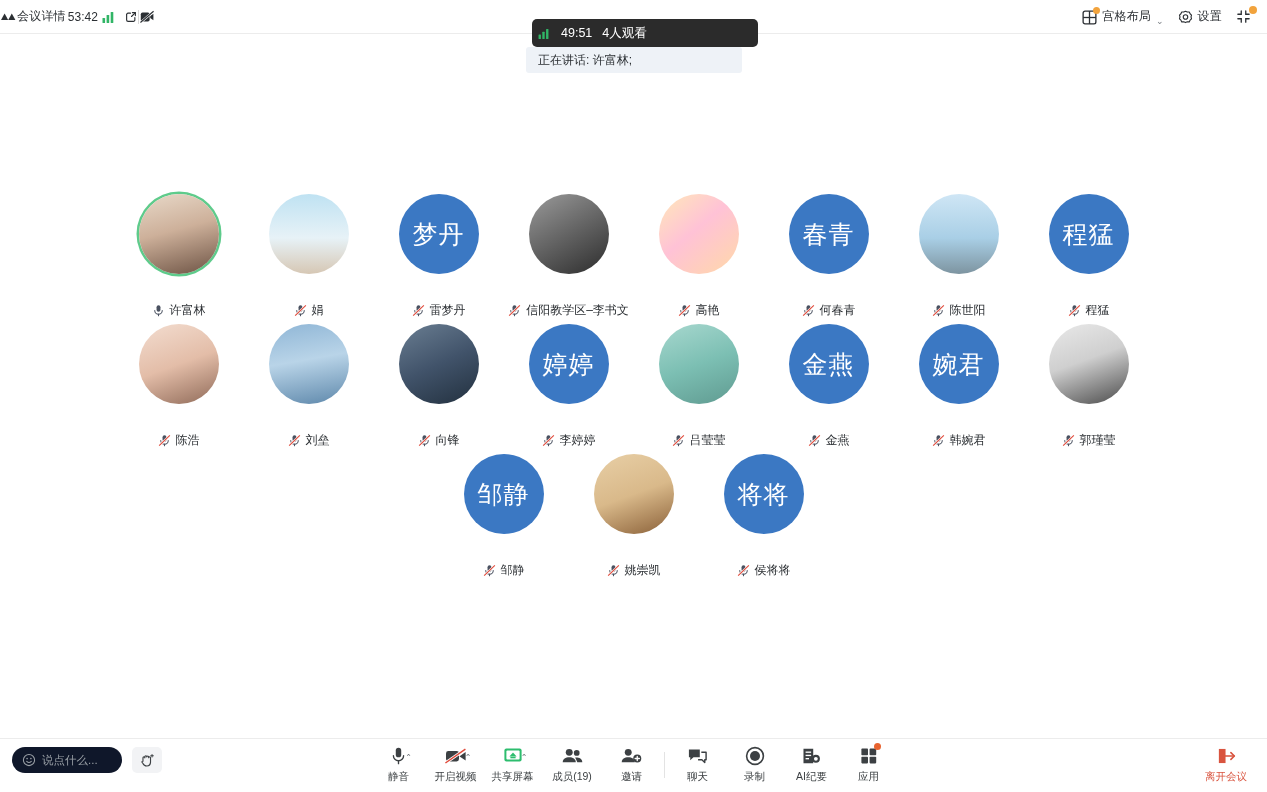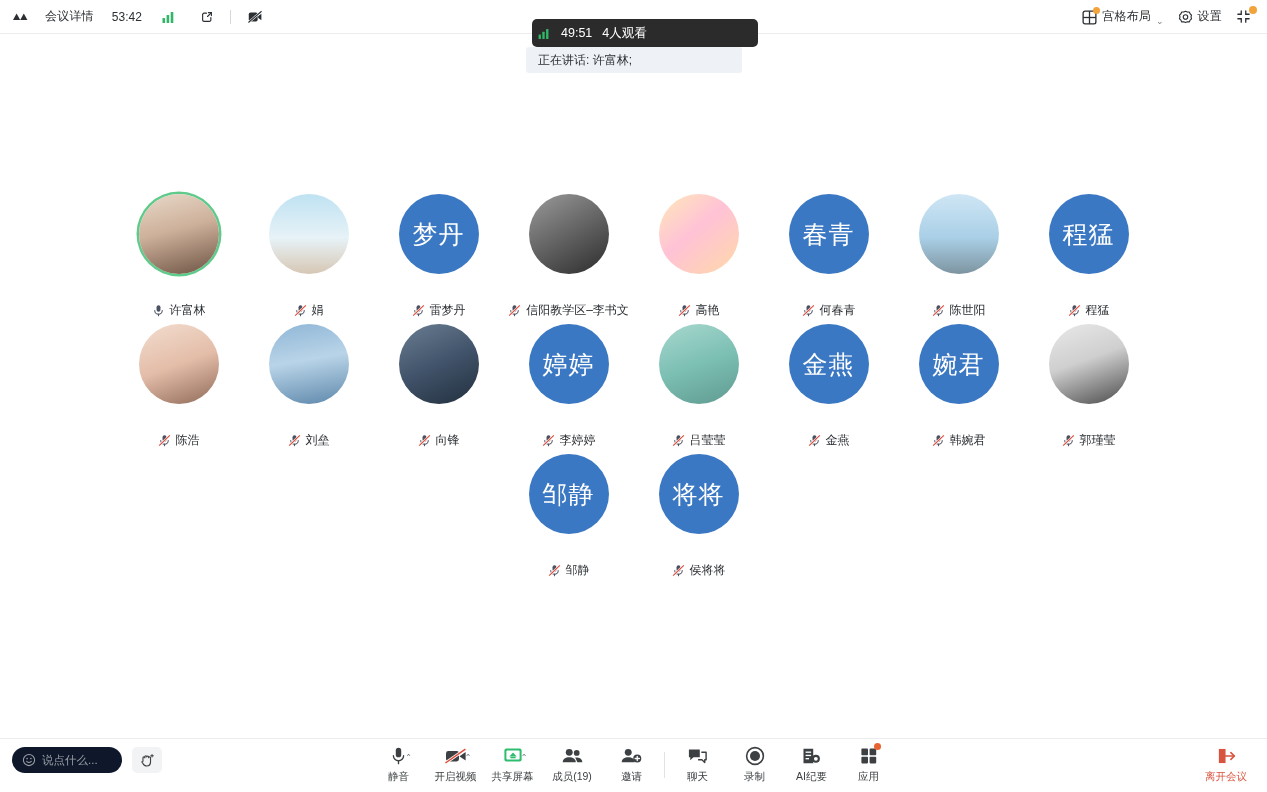--- a/index.html
+++ b/index.html
@@ -12,21 +12,21 @@
   }
   .app { position: relative; width: 1267px; height: 792px; background:#fff; }
 
   
   .topbar {
     position: absolute; top: 0; left: 0; width: 1267px; height: 34px;
     display: flex; align-items: center;
     border-bottom: 1px solid #ececec;
     background: #fff; z-index: 30;
   }
-  .topbar-left { display:flex; align-items:center; gap:16px; padding-left: 12px; }
+  .topbar-left { display:flex; align-items:center; gap:0; }
   .topbar-right { margin-left:auto; display:flex; align-items:center; gap:14px; padding-right: 12px; }
   .tb-item { display:flex; align-items:flex-end; gap:5px; font-size:12px; color:#2b2f33; cursor:default; }
   .tb-label { font-size:12px; color:#2b2f33; letter-spacing:.2px; }
   .tb-timer { font-size:12px; color:#2b2f33; font-variant-numeric: tabular-nums; padding-left:2px;}
   .tb-div { width:1px; height:14px; background:#d8d8d8; }
   .icon { display:inline-flex; align-items:center; justify-content:center; }
   .badge-dot {
     position:absolute; width:7px; height:7px; border-radius:50%;
     background:#f2a33c;
   }
@@ -460,20 +460,35 @@
               <path d="M3.4 8 a4.6 4.6 0 0 0 9.2 0" fill="none" stroke="#4a5160" stroke-width="1.3" stroke-linecap="round"></path>
               <line x1="8" y1="12.2" x2="8" y2="14.4" stroke="#4a5160" stroke-width="1.3" stroke-linecap="round"></line>
               <line x1="1.4" y1="14.4" x2="14.6" y2="1.6" stroke="#ffffff" stroke-width="2.6"></line>
               <line x1="1.4" y1="14.4" x2="14.6" y2="1.6" stroke="#e04a3a" stroke-width="1.4"></line>
             </svg>
             <span>邹静</span>
           </div>
         </div>
         <div class="cell">
           <div class="ava-wrap">
+            <div class="ava" style="background: linear-gradient(160deg, rgb(232, 207, 166) 0%, rgb(217, 185, 138) 50%, rgb(138, 96, 56) 100%);"></div>
+          </div>
+          <div class="nm">
+            <svg viewBox="0 0 16 16" class="mic" width="13" height="13">
+              <rect x="5.6" y="1.6" width="4.8" height="7.8" rx="2.4" fill="#4a5160"></rect>
+              <path d="M3.4 8 a4.6 4.6 0 0 0 9.2 0" fill="none" stroke="#4a5160" stroke-width="1.3" stroke-linecap="round"></path>
+              <line x1="8" y1="12.2" x2="8" y2="14.4" stroke="#4a5160" stroke-width="1.3" stroke-linecap="round"></line>
+              <line x1="1.4" y1="14.4" x2="14.6" y2="1.6" stroke="#ffffff" stroke-width="2.6"></line>
+              <line x1="1.4" y1="14.4" x2="14.6" y2="1.6" stroke="#e04a3a" stroke-width="1.4"></line>
+            </svg>
+            <span>姚崇凯</span>
+          </div>
+        </div>
+        <div class="cell">
+          <div class="ava-wrap">
             <div class="ava" style="background: rgb(59, 120, 195);">将将</div>
           </div>
           <div class="nm">
             <svg viewBox="0 0 16 16" class="mic" width="13" height="13">
               <rect x="5.6" y="1.6" width="4.8" height="7.8" rx="2.4" fill="#4a5160"></rect>
               <path d="M3.4 8 a4.6 4.6 0 0 0 9.2 0" fill="none" stroke="#4a5160" stroke-width="1.3" stroke-linecap="round"></path>
               <line x1="8" y1="12.2" x2="8" y2="14.4" stroke="#4a5160" stroke-width="1.3" stroke-linecap="round"></line>
               <line x1="1.4" y1="14.4" x2="14.6" y2="1.6" stroke="#ffffff" stroke-width="2.6"></line>
               <line x1="1.4" y1="14.4" x2="14.6" y2="1.6" stroke="#e04a3a" stroke-width="1.4"></line>
             </svg>

